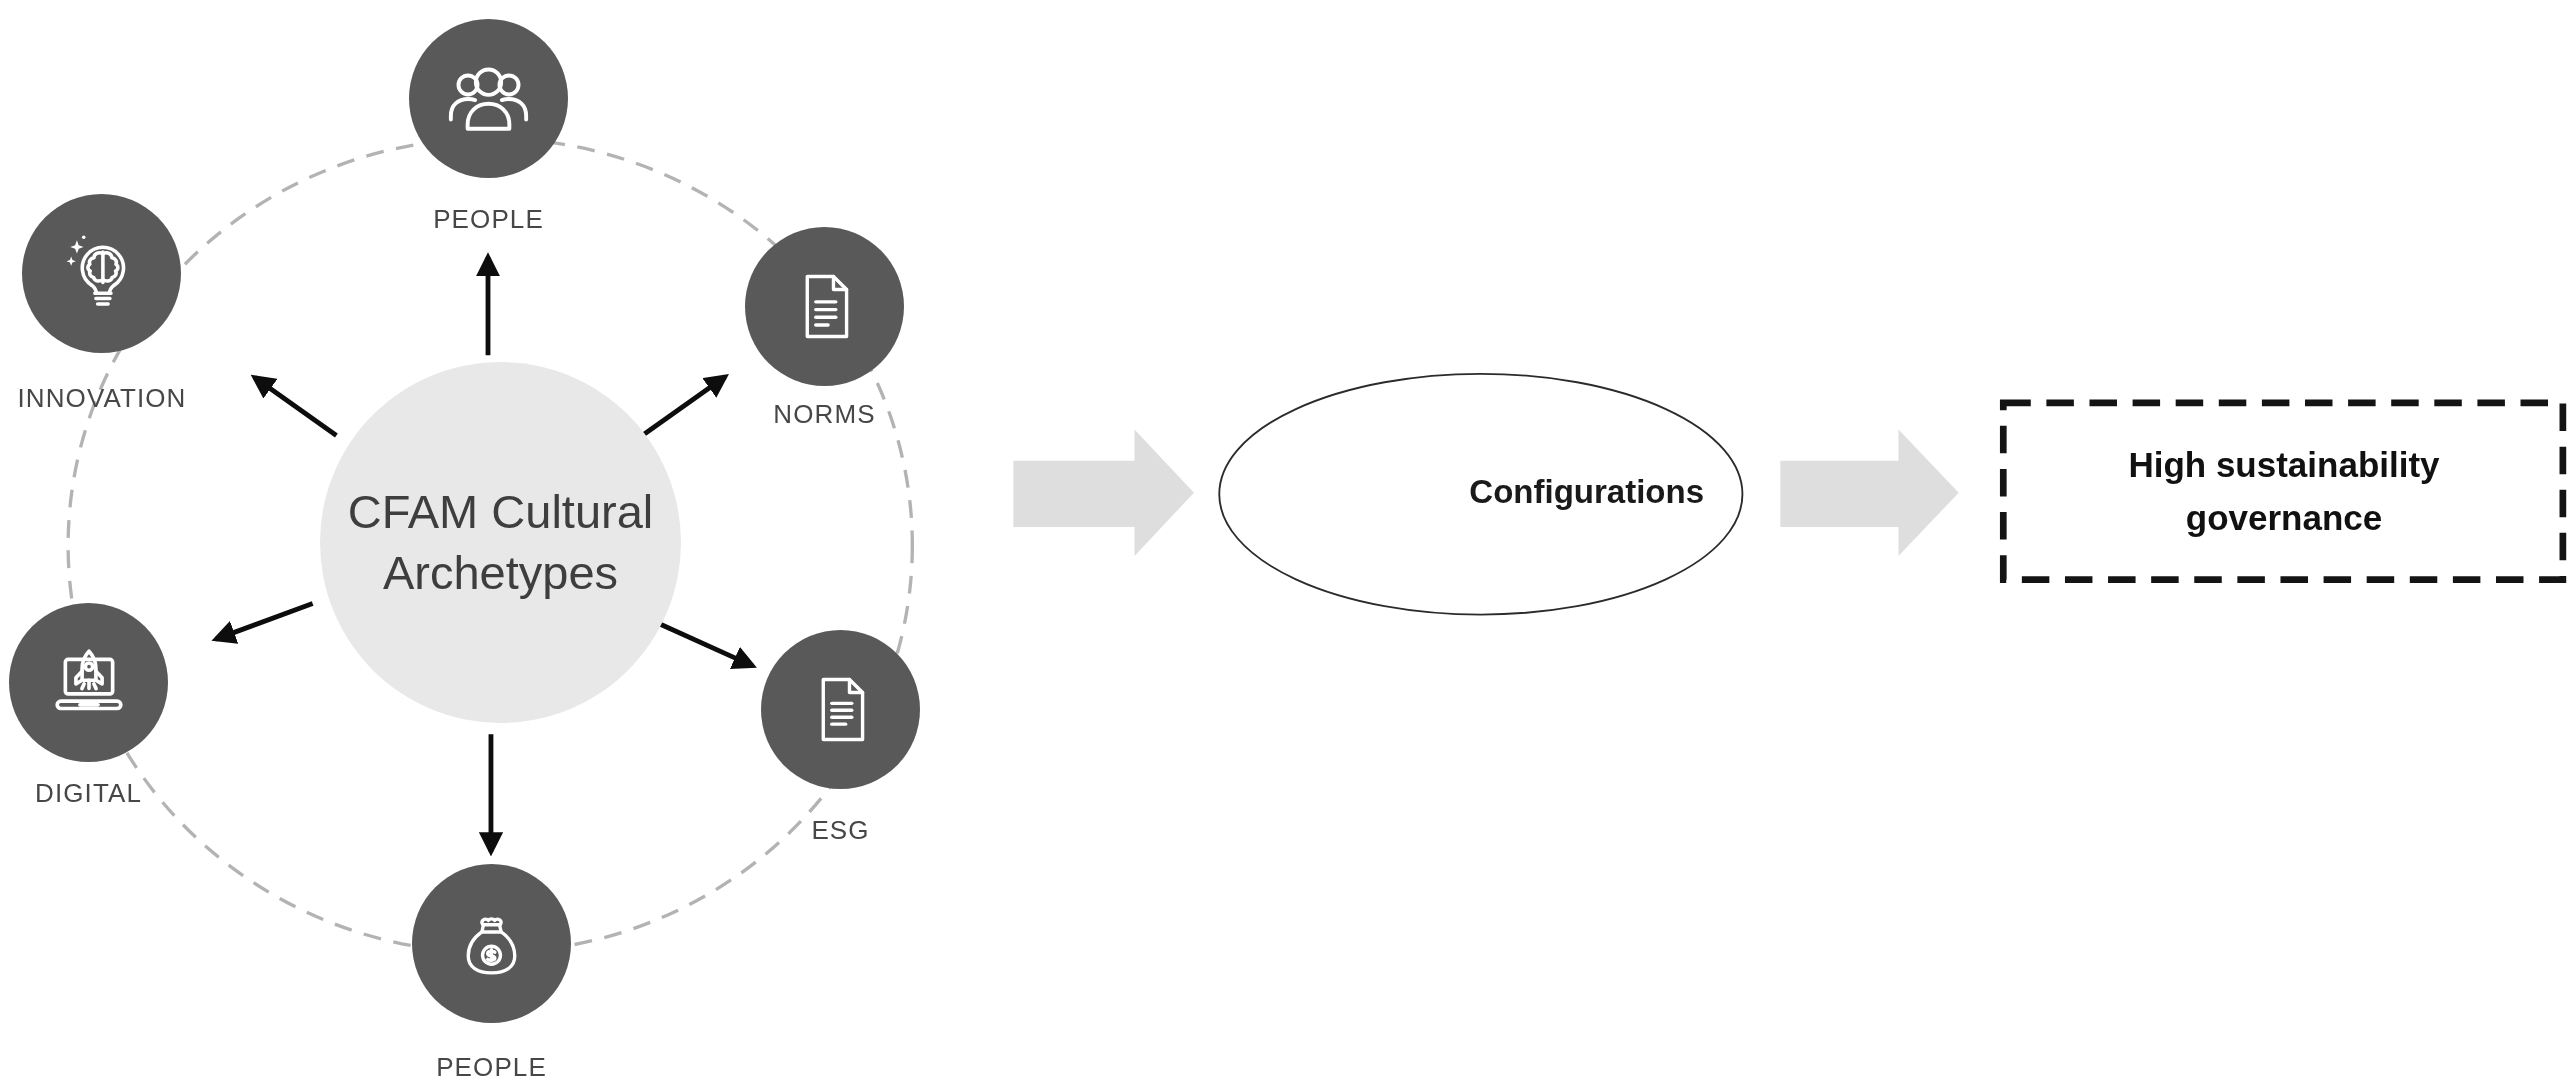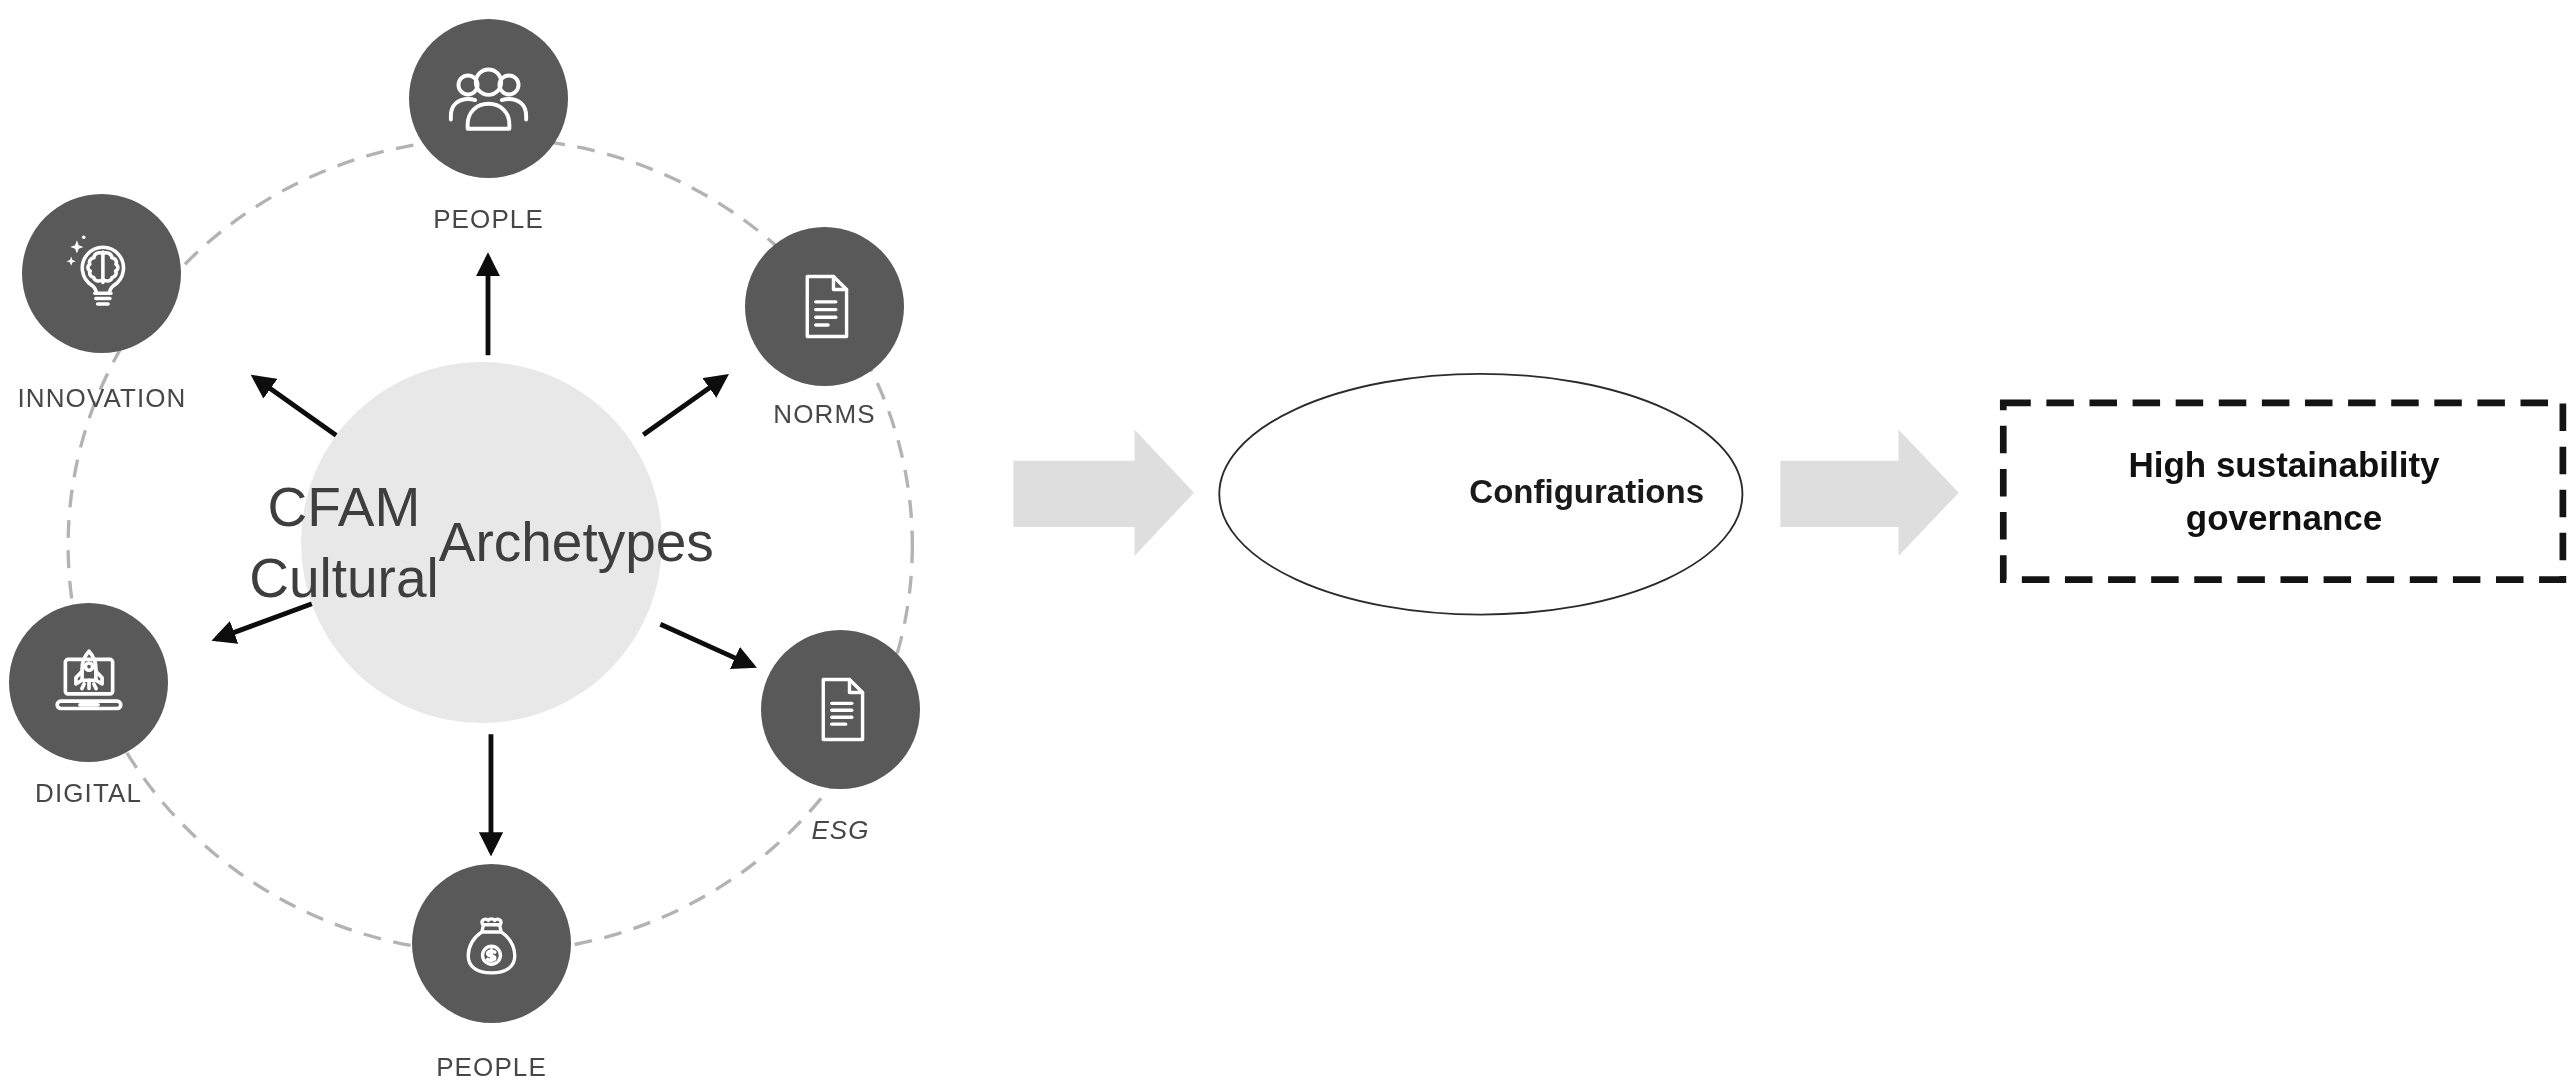--- a/index.html
+++ b/index.html
@@ -16,24 +16,24 @@
   .layer{position:absolute; left:0; top:0;}
   .node-circle{
     position:absolute; width:159px; height:159px; border-radius:50%;
     background:var(--node_fill); display:flex; align-items:center; justify-content:center;
   }
   .node-label{
     position:absolute; width:253px; text-align:center;
     font-size:26px; letter-spacing:1.1px; color:var(--label_text); white-space:nowrap;margin-top:17px;
   }
   .center-circle{
-    position:absolute; left:301px; top:362px; width:361px; height:361px;
+    position:absolute; left:320px; top:362px; width:361px; height:361px;
     border-radius:50%; background:var(--center_fill);
-    display:flex; align-items:center; justify-content:center;
-    color:var(--center_text); font-size:55px; line-height:1.28; text-align:center;
+    display:flex; flex-direction:column; align-items:center; justify-content:center;
+    color:var(--center_text); font-size:47px; line-height:1.28; text-align:center;
   }
   .config-label{
     position:absolute; left:1258px; top:473px; width:446px; text-align:right;
     font-size:33px; font-weight:bold; color:var(--config_text);
   }
   .outcome-label{
     position:absolute; left:2004px; top:403px; width:560px; height:177px;
     display:flex; flex-direction:column; align-items:center; justify-content:center;
     font-size:35px; font-weight:bold; line-height:1.5; color:var(--outcome_text);
     text-align:center;
@@ -101,21 +101,21 @@
   <div class="node-circle" style="left:761px; top:630px;">
     <svg class="icon" width="74" height="79" viewBox="0 0 48 50" fill="none" stroke="var(--icon_stroke)" stroke-width="2.2" stroke-linecap="round" stroke-linejoin="round">
       <path d="M12.5 5.5 h17 l8.5 8.5 v30.5 h-25.5 z"></path>
       <path d="M29.5 5.5 v8.5 h8.5"></path>
       <path d="M18 21 h13"></path>
         <path d="M18 25.5 h13"></path>
         <path d="M18 30 h13"></path>
         <path d="M18 34.5 h9"></path>
     </svg>
   </div>
-  <div class="node-label" style="left:714px; top:798px;font-style:italic;">ESG</div>
+  <div class="node-label" style="left:714px; top:798px;">ESG</div>
 
   <div class="node-circle" style="left:412px; top:864px;">
     <svg class="icon" width="77" height="82" viewBox="0 0 48 50" fill="none" stroke="var(--icon_stroke)" stroke-width="2.1" stroke-linecap="round" stroke-linejoin="round">
       <path d="M18 11.5 a2.3 2.3 0 0 1 4-1.2 a2.6 2.6 0 0 1 4 0 a2.3 2.3 0 0 1 4 1.2 l-.5 1.5 h-11 z"></path>
       <path d="M19 13 l-1 4.5 h12 l-1-4.5"></path>
       <path d="M18 17.5 c-5.2 3.6-8.5 9-8.5 15 c0 7 5.8 10.5 14.5 10.5 s14.5-3.5 14.5-10.5 c0-6-3.3-11.4-8.5-15"></path>
       <circle cx="24" cy="32" r="5.6"></circle>
       <path d="M24 28.6 v6.8 M26.1 30.1 c-.7-.8-4.5-1-4.5 .9 c0 1.8 4.5 1 4.5 2.7 c0 1.9-3.8 1.7-4.5 .9"></path>
     </svg>
   </div>

